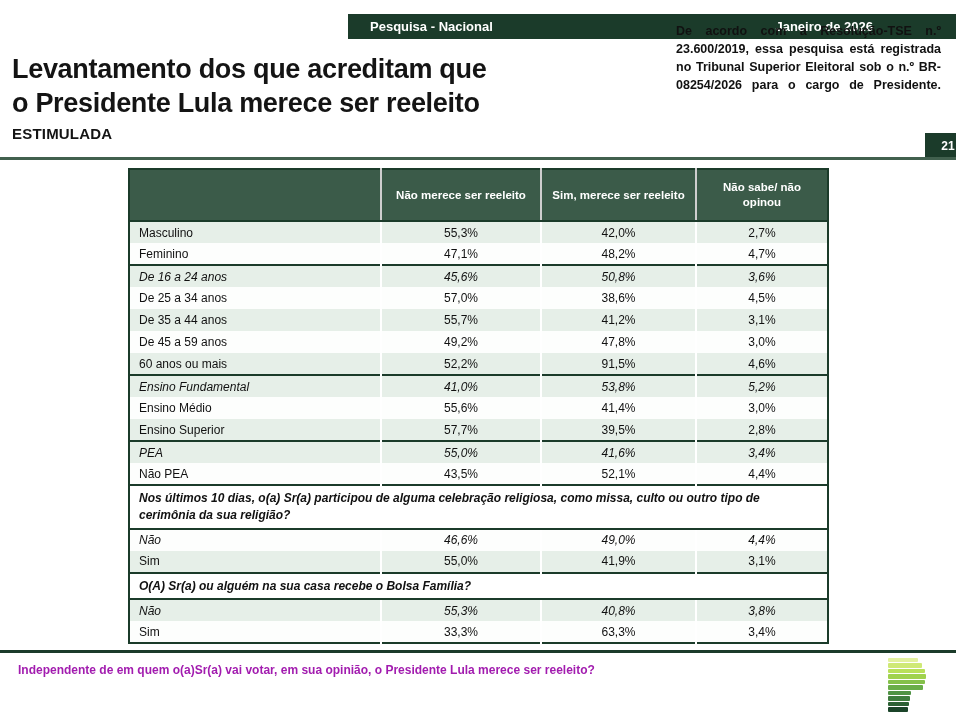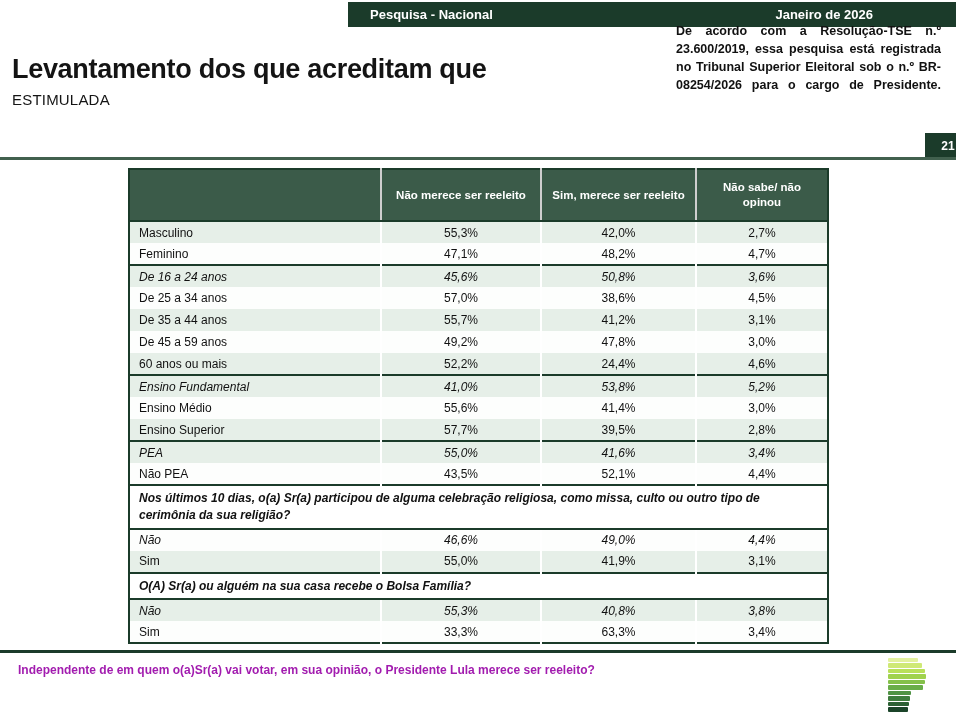--- a/index.html
+++ b/index.html
@@ -6,27 +6,27 @@
     --dark:#1b3b2a;
     --hdr:#3b5b49;
     --rowgreen:#e6efe8;
     --rowwhite:#fdfefd;
   }
   *{box-sizing:border-box;margin:0;padding:0;}
   html,body{background:#ffffff;}
   body{font-family:"Liberation Sans",sans-serif;}
   .slide{position:relative;width:956px;height:717px;background:#ffffff;overflow:hidden;}
 
-  .topbar{position:absolute;left:348px;top:2px;right:0;height:25px;background:var(--dark);
+  .topbar{position:absolute;left:348px;top:14px;right:0;height:25px;background:var(--dark);
     color:#fff;display:flex;justify-content:space-between;align-items:center;
     font-weight:bold;font-size:13px;padding:0 83px 0 22px;}
 
   .title-block{position:absolute;left:12px;top:52px;width:600px;color:#141414;}
   .title-block h1{font-size:27px;line-height:34px;font-weight:bold;letter-spacing:-0.3px;}
-  .subtitle{font-size:15px;font-weight:normal;margin-top:5px;letter-spacing:0.2px;}
+  .subtitle{font-size:15px;font-weight:bold;margin-top:5px;letter-spacing:0.2px;}
 
   .disclaimer{position:absolute;left:676px;top:22px;width:265px;font-size:12.5px;font-weight:bold;
     color:#111;text-align:justify;text-align-last:justify;line-height:18px;}
 
   .page-badge{position:absolute;left:910px;top:133px;width:46px;height:25px;background:var(--dark);
     color:#fff;font-weight:bold;font-size:12px;display:flex;align-items:center;justify-content:center;margin-left:15px;}
 
   .hr-top{position:absolute;left:0;top:157px;width:956px;height:3px;background:#41604e;}
 
   .table-wrap{position:absolute;left:128px;top:168px;width:699px;}
@@ -56,21 +56,21 @@
 
 <div class="slide">
 
   <div class="topbar">
     <span>Pesquisa - Nacional</span>
     <span>Janeiro de 2026</span>
   </div>
 
   <div class="title-block">
     <h1><span>Levantamento dos que acreditam que</span><br>
-    </h1>
+    <span>o Presidente Lula merece ser reeleito</span></h1>
     <div class="subtitle">ESTIMULADA</div>
   </div>
 
   <div class="disclaimer">De acordo com a Resolução-TSE n.º 23.600/2019, essa pesquisa está registrada no Tribunal Superior Eleitoral sob o n.º BR-08254/2026 para o cargo de Presidente.</div>
 
   <div class="page-badge">21</div>
 
   <div class="hr-top"></div>
 
   <div class="table-wrap">
@@ -122,21 +122,21 @@
           </tr>
           <tr class="plain">
             <td class="lbl">De 45 a 59 anos</td>
             <td class="val">49,2%</td>
             <td class="val">47,8%</td>
             <td class="val">3,0%</td>
           </tr>
           <tr class="shaded">
             <td class="lbl">60 anos ou mais</td>
             <td class="val">52,2%</td>
-            <td class="val">24,4%</td>
+            <td class="val">91,5%</td>
             <td class="val">4,6%</td>
           </tr>
           <tr class="shaded gsep">
             <td class="lbl">Ensino Fundamental</td>
             <td class="val">41,0%</td>
             <td class="val">53,8%</td>
             <td class="val">5,2%</td>
           </tr>
           <tr class="plain">
             <td class="lbl">Ensino Médio</td>

